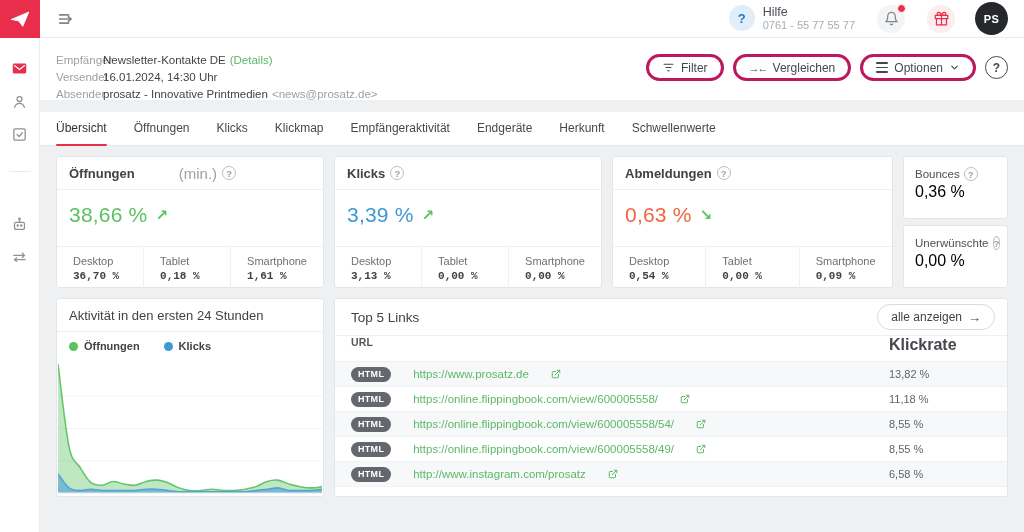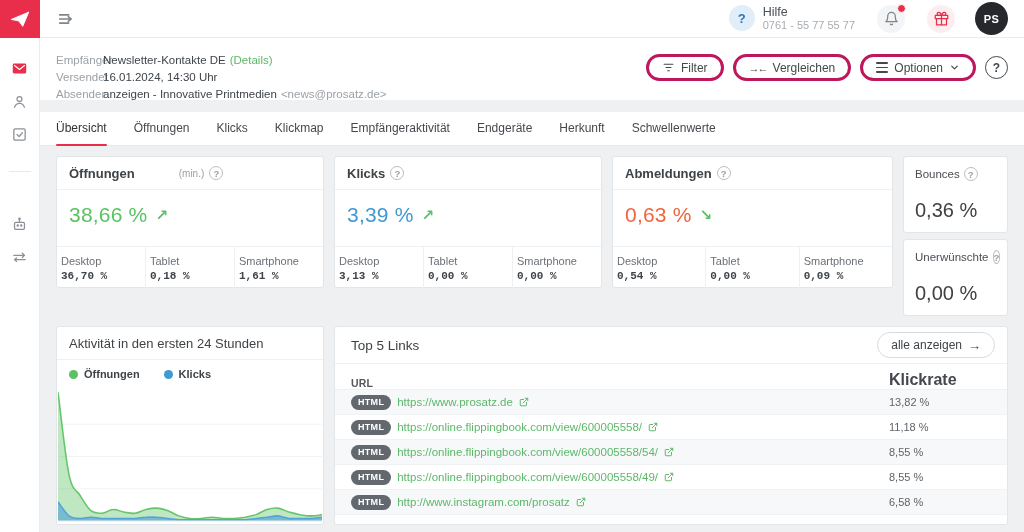--- a/index.html
+++ b/index.html
@@ -105,48 +105,48 @@
   .cards-row { display: flex; gap: 10px; }
   .card { background: #fff; border: 1px solid #e3e6e8; border-radius: 3px; }
   .metric-card { height: 132px; display: flex; flex-direction: column; }
   .metric-card.w1 { width: 268px; flex: none; }
   .metric-card.w3 { flex: 1; }
   .card-title-row {
     display: flex; align-items: center; gap: 5px; padding: 0 12px; height: 33px;
     border-bottom: 1px solid #eef0f2; flex: none;
   }
   .card-title { font-size: 13px; font-weight: 600; color: #3e4347; }
-  .card-qualifier { font-size: 10px; color: #9ba1a6; padding-left: 39px; }
+  .card-qualifier { font-size: 15px; color: #9ba1a6; padding-left: 39px; }
   .q-icon {
     width: 14px; height: 14px; border: 1px solid #b9bec2; border-radius: 50%;
     color: #9aa0a4; font-size: 9.5px; font-weight: bold;
     display: inline-flex; align-items: center; justify-content: center; cursor: pointer;
   }
   .value-row { display: flex; align-items: center; gap: 8px; padding: 13px 12px 9px; }
   .big-value { font-size: 21px; font-weight: 500; letter-spacing: .2px; }
   .big-value.green { color: var(--green); }
   .big-value.blue { color: var(--blue); }
   .big-value.orange { color: var(--orange); }
   .trend { font-size: 15px; font-weight: bold; color: var(--green); }
   .bar-track { height: 6px; border-radius: 3px; background: #edf0f2; margin: 0 12px 10px; overflow: hidden; }
   .bar-fill { height: 100%; border-radius: 3px; min-width: 4px; }
   .bar-fill.green { background: var(--green); }
   .bar-fill.blue { background: var(--blue); }
   .bar-fill.orange { background: var(--orange); }
   .stats-row { display: flex; border-top: 1px solid #eef0f2; flex: 1; }
-  .stat-col { flex: 1; padding: 8px 4px; }
+  .stat-col { flex: 1; padding: 8px 16px; }
   .stat-col + .stat-col { border-left: 1px solid #eef0f2; }
   .stat-label { font-size: 11px; color: #6b7076; }
   .stat-value { font-size: 11px; font-weight: bold; color: #3f4449; margin-top: 3px; font-family: Liberation Mono, monospace; }
 
   .side-cards { width: 105px; flex: none; display: flex; flex-direction: column; gap: 6px; }
   .mini-card { flex: 1; padding: 10px 11px; }
   .mini-title-row { display: flex; align-items: center; gap: 4px; }
   .mini-title { font-size: 11.5px; color: #4a4f54; }
-  .mini-value { font-size: 20px; color: #404040; margin-top: 18px; }
+  .mini-value { font-size: 16px; color: #000000; margin-top: 2px; }
 
   
   .bottom-row { display: flex; gap: 10px; margin-top: 10px; }
   .chart-card { width: 268px; flex: none; height: 199px; display: flex; flex-direction: column; }
   .chart-title-row { padding: 0 12px; height: 33px; display: flex; align-items: center; border-bottom: 1px solid #eef0f2; flex: none; }
   .chart-title { font-size: 13px; font-weight: 500; color: #3e4347; }
   .legend-row { display: flex; align-items: center; gap: 24px; padding: 8px 12px 4px; flex: none; }
   .legend-item { display: flex; align-items: center; gap: 6px; font-size: 11px; font-weight: 600; color: #3e4347; }
   .legend-dot { width: 9px; height: 9px; border-radius: 50%; }
   .legend-dot.green { background: var(--green); }
@@ -159,26 +159,26 @@
     padding: 0 12px 0 16px; height: 37px; display: flex; align-items: center;
     justify-content: space-between; border-bottom: 1px solid #eef0f2; flex: none;
   }
   .links-title { font-size: 13.5px; font-weight: 500; color: #3e4347; }
   .show-all-btn {
     display: flex; align-items: center; gap: 6px; height: 26px; padding: 0 13px;
     border: 1px solid #d9dcdf; border-radius: 14px; background: #fff;
     font-size: 12px; color: #3f4449; cursor: pointer;
   }
   .show-all-btn .arrow { font-weight: bold; font-size: 13px; }
-  .links-header { display: flex; height: 26px; align-items: flex-end; flex: none; border-bottom: 1px solid #eef0f2; }
+  .links-header { display: flex; height: 26px; align-items: flex-start; flex: none; border-bottom: 1px solid #eef0f2; }
   .col-url-h { flex: 1; padding-left: 16px; font-size: 10.5px; font-weight: 600; color: #55595e; letter-spacing: .2px; }
   .col-rate-h { width: 118px; flex: none; font-size: 16px; font-weight: bold; color: #45494e; }
   .link-row { display: flex; align-items: center; height: 25px; flex: none; border-bottom: 1px solid #f0f2f4; }
   .link-row.alt { background: #f7f8fa; }
-  .link-cell { flex: 1; padding-left: 16px; display: flex; align-items: center; gap: 6px; overflow: hidden; }
+  .link-cell { flex: 1; padding-left: 16px; display: flex; align-items: center; gap: 22px; overflow: hidden; }
   .html-badge {
     background: #63686e; color: #fff; font-size: 9px; font-weight: bold;
     padding: 2.5px 7px; border-radius: 9px; letter-spacing: .3px; flex: none;
   }
   .link-url { font-size: 11.5px; color: var(--link); cursor: pointer; white-space: nowrap; }
   .ext-icon { color: var(--link); flex: none; cursor: pointer; }
   .rate-cell { width: 118px; flex: none; font-size: 11px; color: #5f6468; }
 </style>
 </head>
 <body>
@@ -289,21 +289,21 @@
       <span class="meta-label">Empfänger</span>
       <span class="meta-value">Newsletter-Kontakte DE</span>
       <span class="meta-extra green">(Details)</span>
     </div>
     <div class="meta-row">
       <span class="meta-label">Versendet</span>
       <span class="meta-value">16.01.2024, 14:30 Uhr</span>
     </div>
     <div class="meta-row">
       <span class="meta-label">Absender</span>
-      <span class="meta-value">anzeigen - Innovative Printmedien</span>
+      <span class="meta-value">prosatz - Innovative Printmedien</span>
       <span class="meta-extra gray">&lt;news@prosatz.de&gt;</span>
     </div>
 
     <div class="head-actions">
       <button class="pill-btn">
         <span>
           <svg width="13" height="13" viewBox="0 0 24 24" fill="none" stroke="#43484c" stroke-width="2.2" stroke-linecap="round">
               <line x1="4" y1="6" x2="20" y2="6"></line>
               <line x1="7.5" y1="12" x2="16.5" y2="12"></line>
               <line x1="10.5" y1="18" x2="13.5" y2="18"></line>

